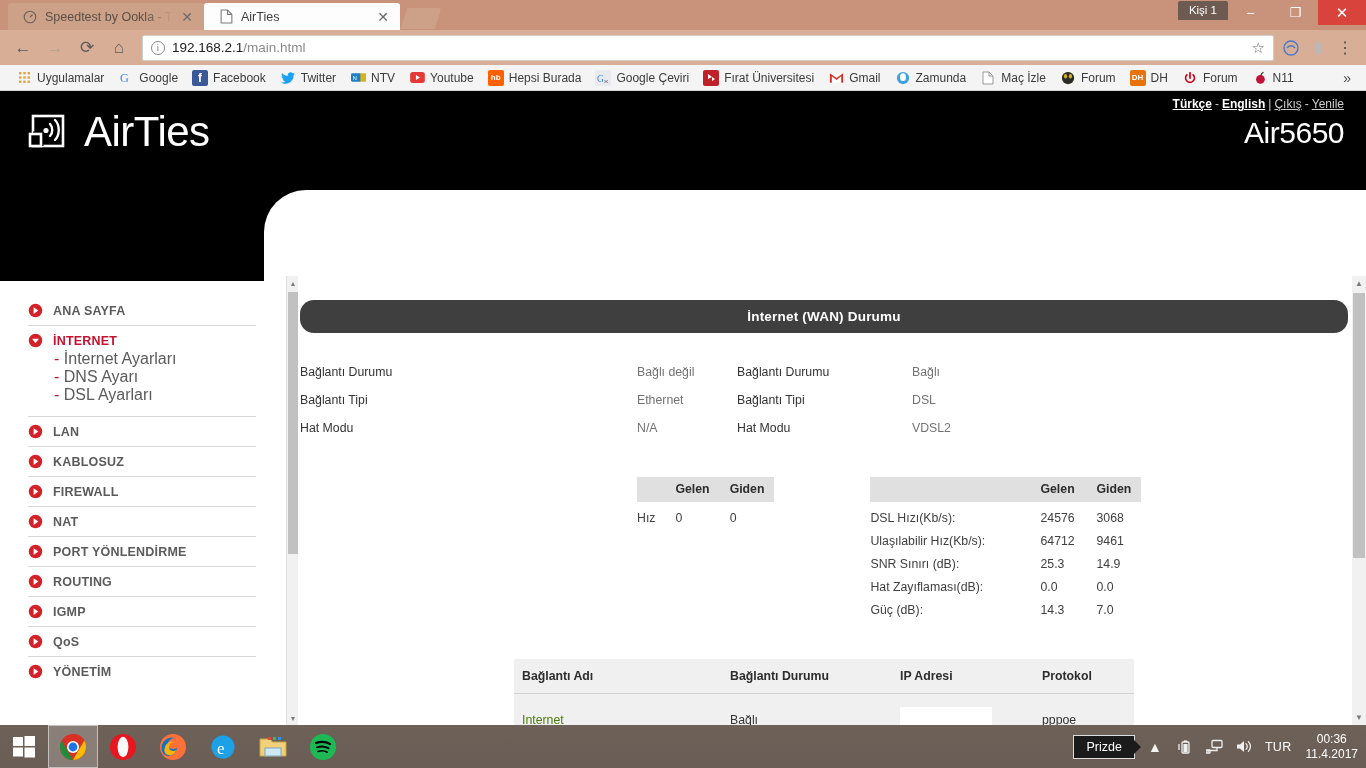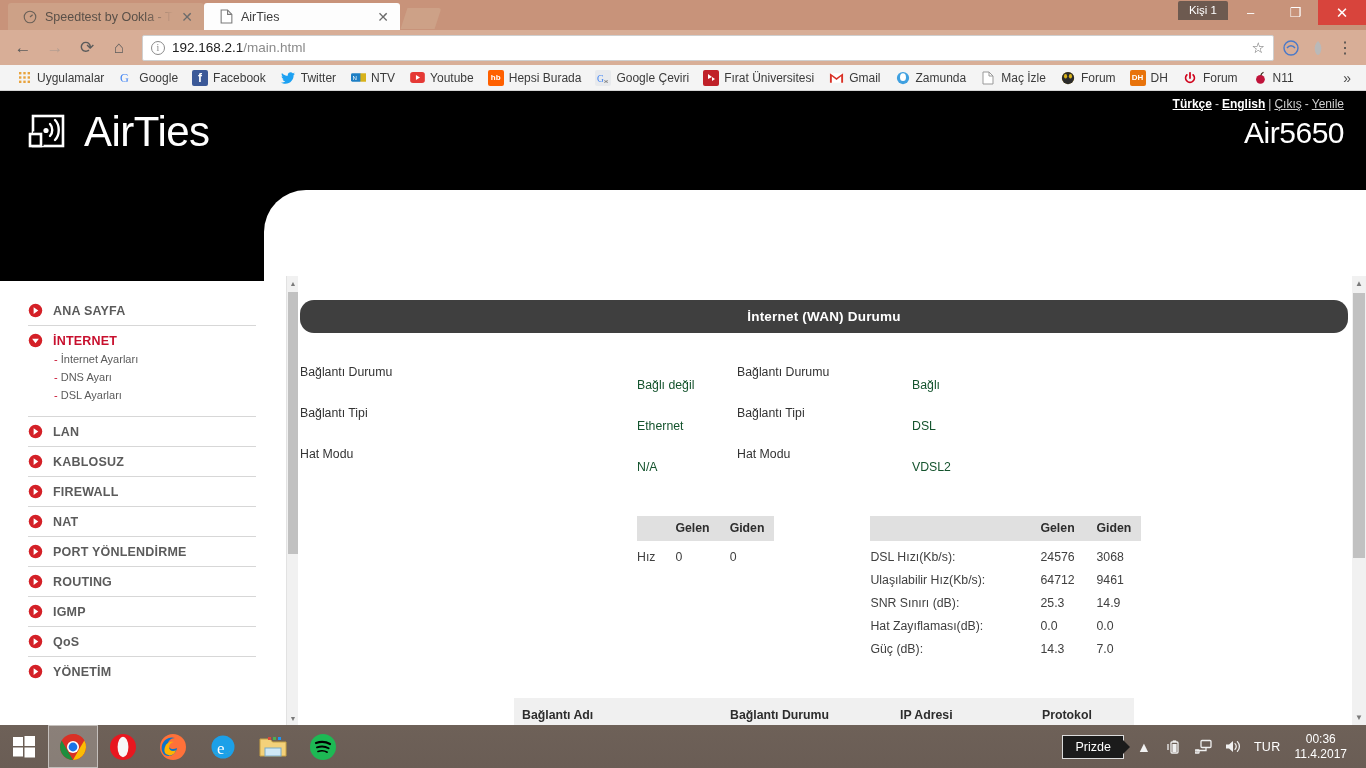--- a/index.html
+++ b/index.html
@@ -112,40 +112,40 @@
 
   
   .sidebar { position: absolute; left: 0; top: 20px; width: 285px; height: 429px; overflow: hidden; }
   .menu { padding-left: 28px; width: 256px; }
   .m-item { border-bottom: 1px solid #d7d7d7; padding: 7px 0 7px 0; display: flex; align-items: center; gap: 10px; }
   .m-item:last-child { border-bottom: none; }
   .bullet { width: 15px; height: 15px; flex: 0 0 15px; }
   .m-label { font-size: 12.5px; color: #5b5b5b; font-weight: bold; letter-spacing: .2px; }
   .m-item.open .m-label { color: #c8102e; }
   .submenu { padding: 2px 0 5px 26px; }
-  .sub { font-size: 11px; color: #5b5b5b; line-height: 18px; }
+  .sub { font-size: 16px; color: #5b5b5b; line-height: 18px; }
   .sub .dash { color: #c8102e; }
 
   .sb-scroll { position: absolute; left: 286px; top: 0px; width: 12px; height: 449px; background: #f1f1f1;
                border-left: 1px solid #e2e2e2; }
   .sb-scroll .thumb { position: absolute; left: 1px; width: 10px; background: #c1c1c1; border-radius: 0; }
   .sb-arrow { position: absolute; left: 0; width: 12px; height: 14px; display: flex; align-items: center; justify-content: center;
               color: #7a7a7a; font-size: 7px; }
 
   
   .content { position: absolute; left: 300px; top: 24px; width: 1048px; height: 425px; }
   .panel-title {
     background: #3f3f3f; color: #fff; text-align: center;
     font-size: 13.5px; font-weight: bold; padding: 9px 0; letter-spacing: .2px; border-radius: 14px;
   }
   .panel-body { background: #fff; }
 
   .wan-grid { display: grid; grid-template-columns: 337px 100px 175px 120px; row-gap: 14px; padding-top: 32px; }
   .wan-grid .k { font-size: 12.3px; color: #333; }
-  .wan-grid .v { font-size: 12.3px; color: #14532d; margin-top: 13px; }
+  .wan-grid .v { font-size: 12.3px; color: #737373; }
 
   .stats-row { display: flex; padding-top: 42px; }
   .stat-left { margin-left: 337px; }
   .stat-right { margin-left: 96px; }
   table.stat { border-collapse: collapse; }
   table.stat th {
     background: #e0e0e0; font-size: 12.3px; font-weight: bold; color: #2d2d2d;
     padding: 5px 10px 6px; text-align: left;
   }
   table.stat td { font-size: 12.3px; color: #404040; padding: 9px 10px 0; }
@@ -171,21 +171,21 @@
   #taskbar {
     position: absolute; left: 0; top: 725px; width: 1366px; height: 43px;
     background: linear-gradient(180deg,#6e6158 0%, #6a5d55 100%);
     display: flex; align-items: center;
   }
   .start {
     width: 48px; height: 43px; display: flex; align-items: center; justify-content: center;
   }
   .tb-item { width: 50px; height: 43px; display: flex; align-items: center; justify-content: center; position: relative; }
   .tb-item.active { background: rgba(255,255,255,.20); outline: 1px solid rgba(255,255,255,.5); outline-offset: -1px; }
-  .tray { margin-left: auto; display: flex; align-items: center; gap: 10px; padding-right: 19px; height: 43px; }
+  .tray { margin-left: auto; display: flex; align-items: center; gap: 10px; padding-right: 8px; height: 43px; }
   .tray-chip {
     background: #1b1b1b; color: #fff; font-size: 12.5px; padding: 4px 12px;
     border: 1px solid #dcdcdc; position: relative;
   }
   .tray-chip::after {
     content: ""; position: absolute; right: -7px; top: 50%; transform: translateY(-50%);
     border-left: 7px solid #1b1b1b; border-top: 7px solid transparent; border-bottom: 7px solid transparent;
   }
   .tray-ico { color: #f2f2f2; font-size: 14px; display: flex; align-items: center; justify-content: center; width: 20px; }
   .lang { color: #fff; font-size: 12.5px; letter-spacing: .3px; }

